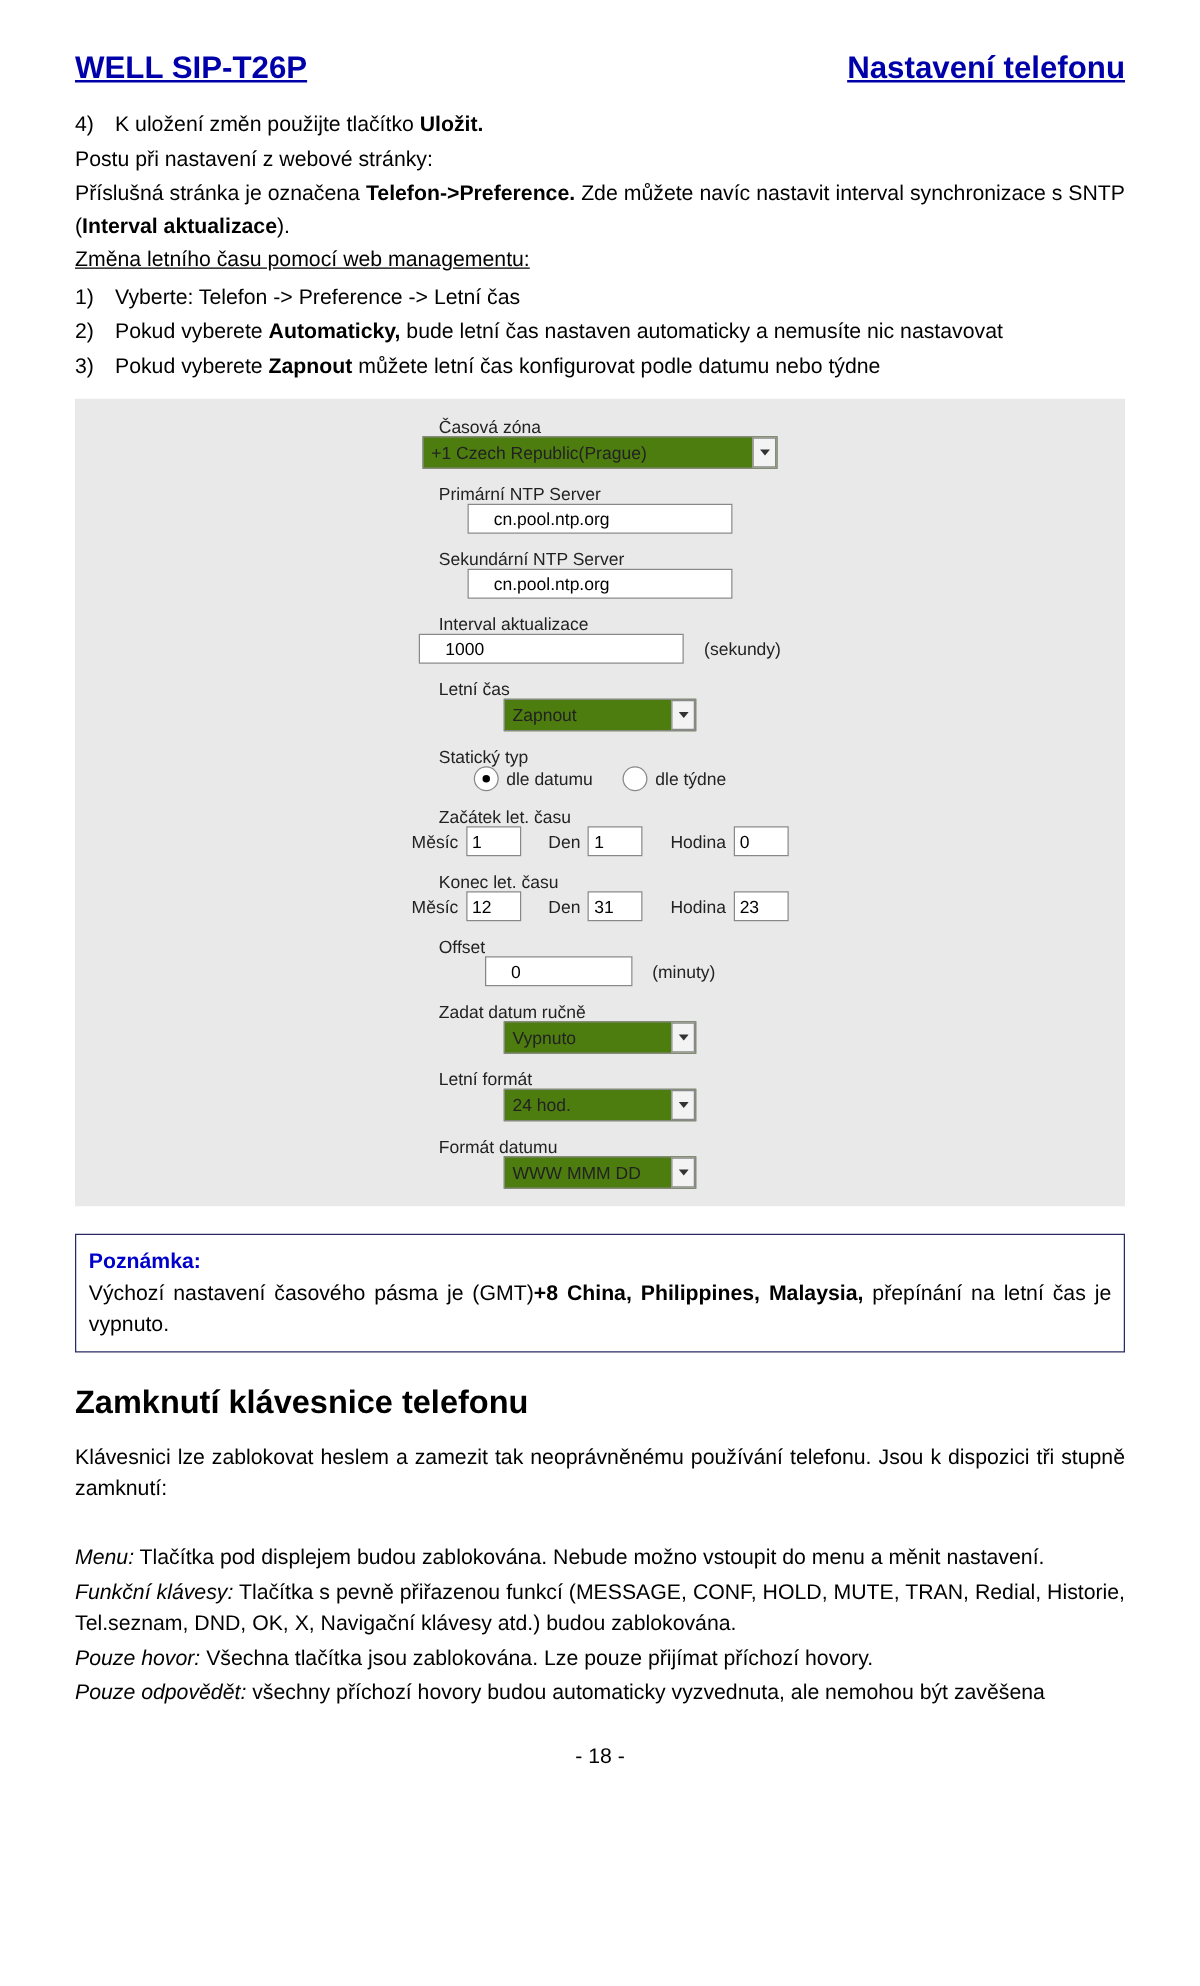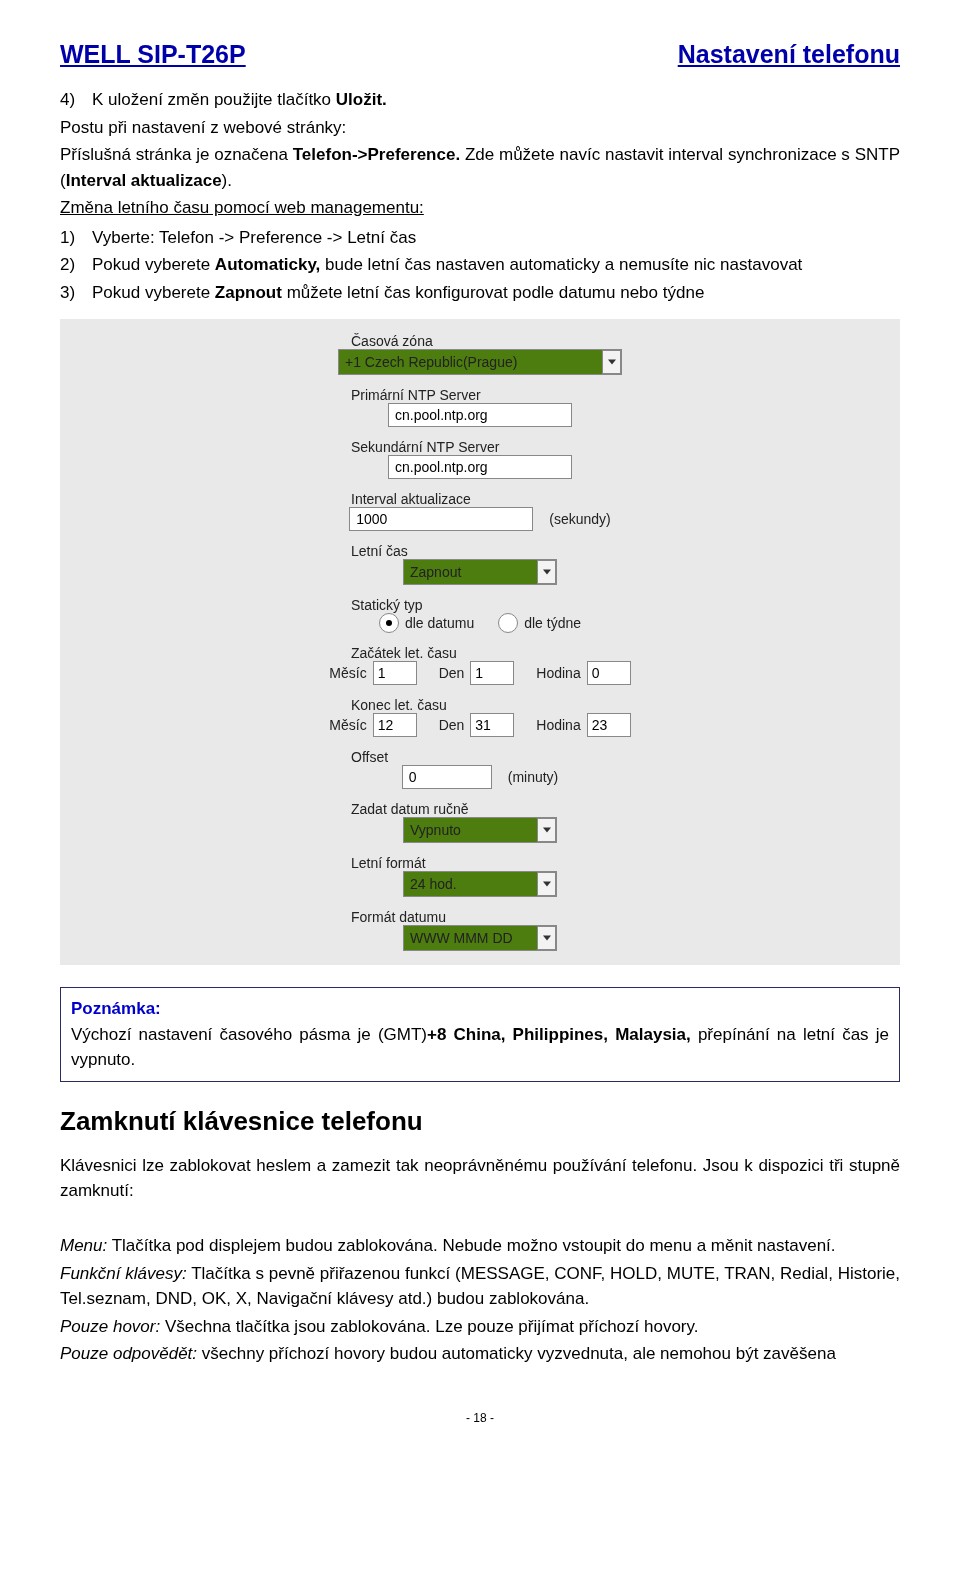--- a/index.html
+++ b/index.html
@@ -86,21 +86,21 @@
     justify-content: center;
   }
   .select-fake .caret svg {
     width: 8px;
     height: 6px;
   }
   .text-input {
     border: 1px solid #888;
     background: #fff;
     height: 22px;
-    padding: 0 6px;
+    padding: 0 20px;
     font-size: 14px;
     font-family: inherit;
   }
   .radio-box {
     width: 18px;
     height: 18px;
     border: 1px solid #888;
     background: #fff;
     display: inline-flex;
     align-items: center;
@@ -134,22 +134,22 @@
     font-weight: bold;
   }
   h2.section {
     font-size: 26px;
     font-weight: bold;
     margin: 10px 0 16px 0;
     font-family: Verdana, Arial, sans-serif;
   }
   .footer {
     text-align: center;
-    margin-top: 44px;
-    font-size: 12px;
+    margin-top: 28px;
+    font-size: 17px;
   }
   .italic {
     font-style: italic;
   }
 </style>
 </head>
 <body>
 
 <div class="header-row">
   <span>WELL SIP-T26P</span>

